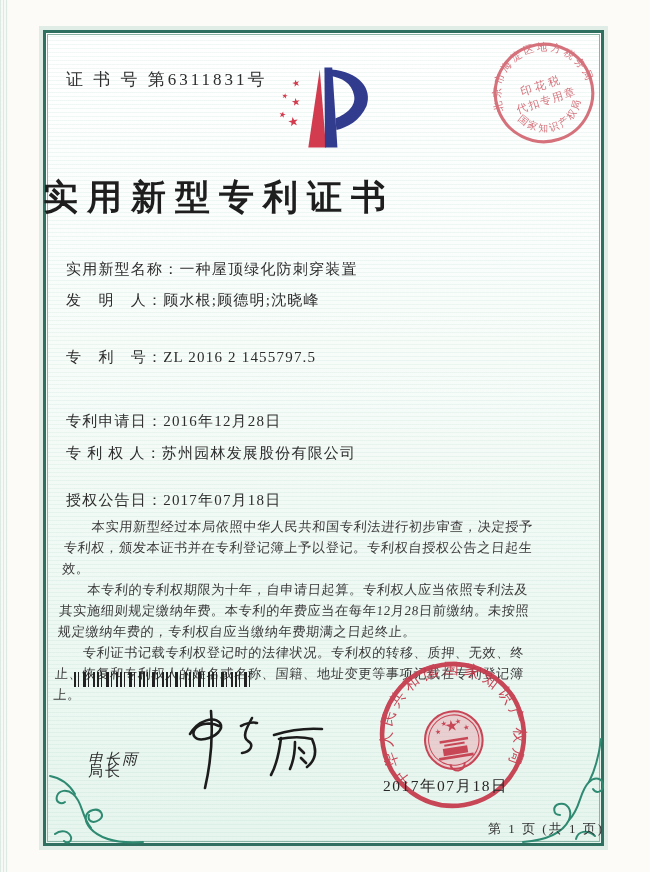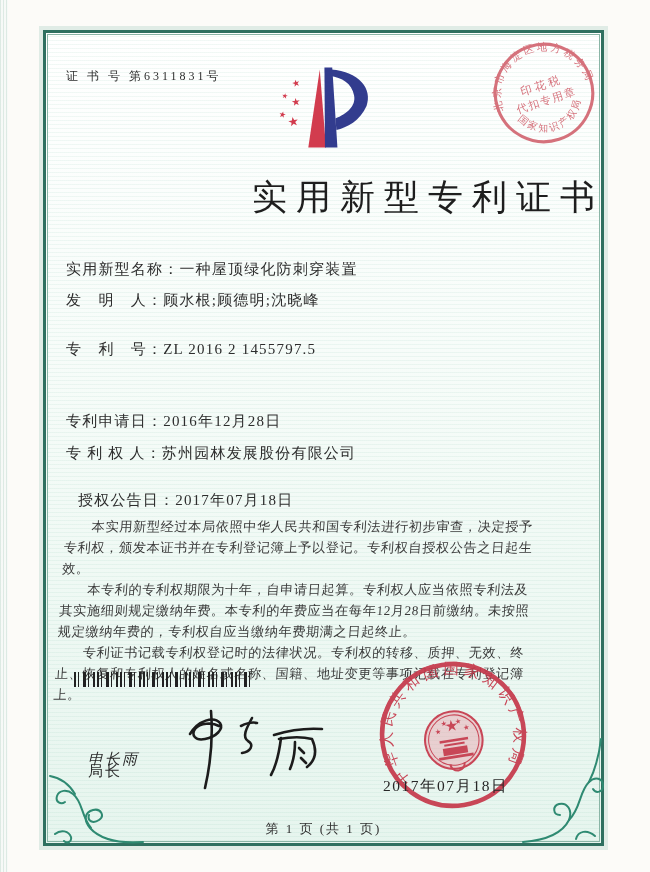--- a/index.html
+++ b/index.html
@@ -22,35 +22,35 @@
     background:
       linear-gradient(180deg, rgba(255,255,255,0.92) 0%, rgba(244,251,247,0.85) 45%, rgba(226,243,235,0.85) 100%),
       #ffffff;
   }
   .frame-inner {
     position:absolute; inset:1px; border:1px solid #8ab5a6;
     background:repeating-linear-gradient(0deg, rgba(120,190,165,0.10) 0 1px, transparent 1px 4px);
   }
   .cert-number {
     position:absolute; left:66px; top:68px;
-    font-size:12px; letter-spacing:3px; color:#2e2e2e;
+    font-size:17px; letter-spacing:3px; color:#2e2e2e;
   }
   .logo { position:absolute; left:272px; top:54px; width:108px; height:104px; }
   .tax-stamp {
     position:absolute; left:487px; top:36px; width:114px; height:114px;
     transform:rotate(-18deg); opacity:.85;
   }
   .title {
     position:absolute; left:43px; top:174px; width:561px;
-    text-align:right; font-size:35px; font-weight:400;
+    text-align:left; font-size:35px; font-weight:700;
     letter-spacing:9px; color:#1e1e1e;
   }
   .field { position:absolute; left:66px; font-size:15px; letter-spacing:1.2px; color:#2d2d2d; white-space:nowrap; }
-  .f0 { top:260px; } .f1 { top:291px; } .f2 { top:340px; }
-  .f3 { top:412px; } .f4 { top:444px; } .f5 { top:491px;margin-left:12px; }
+  .f0 { top:260px; } .f1 { top:291px; } .f2 { top:348px; }
+  .f3 { top:412px; } .f4 { top:444px; } .f5 { top:491px; }
   .body-text {
     position:absolute; left:66px; top:516px; width:480px;
     font-size:13.2px; line-height:21px; letter-spacing:0.6px; color:#3a3a3a;
     transform:skewX(-4deg); transform-origin:left top;
   }
   .body-text p { text-indent:2em; }
   .barcode {
     position:absolute; left:74px; top:672px; width:176px; height:15px;
     background:repeating-linear-gradient(90deg,
       #222 0 2px, transparent 2px 4px,
@@ -68,21 +68,21 @@
   .signature { position:absolute; left:178px; top:696px; width:162px; height:102px; z-index:3; }
   .office-seal {
     position:absolute; left:376px; top:658px; width:154px; height:154px;
     transform:rotate(-9deg); opacity:.93; z-index:2;
   }
   .seal-date {
     position:absolute; left:383px; top:776px; z-index:4;
     font-size:15.5px; letter-spacing:1.5px; color:#272727;
   }
   .page-footer {
-    position:absolute; left:43px; top:820px; width:561px; text-align:center;
+    position:absolute; left:43px; top:820px; width:561px; text-align:right;
     font-size:13px; letter-spacing:2px; color:#333;
   }
   .flourish-bl { position:absolute; left:45px; top:772px; width:100px; height:72px; }
   .flourish-br { position:absolute; left:518px; top:736px; width:88px; height:108px; }
   svg text { font-family:"Liberation Serif", serif; }
 </style>
 </head>
 <body>
 
 <div class="scan-edge"></div>

